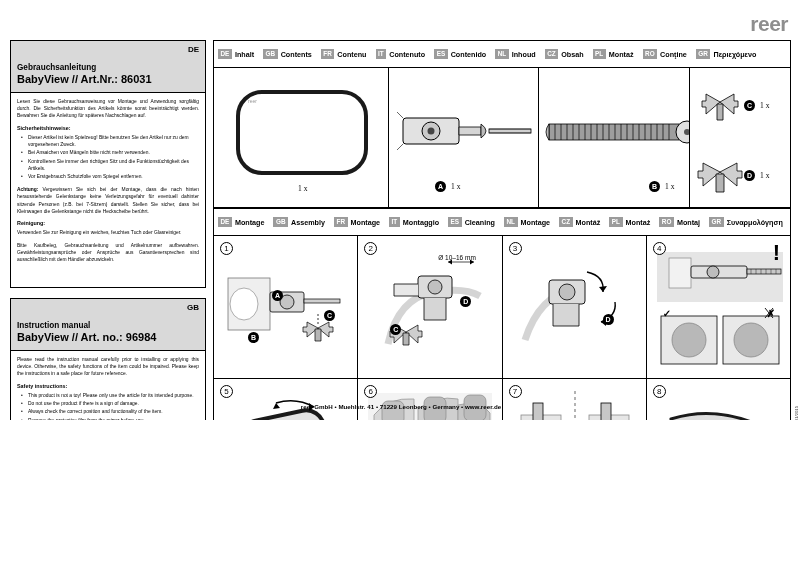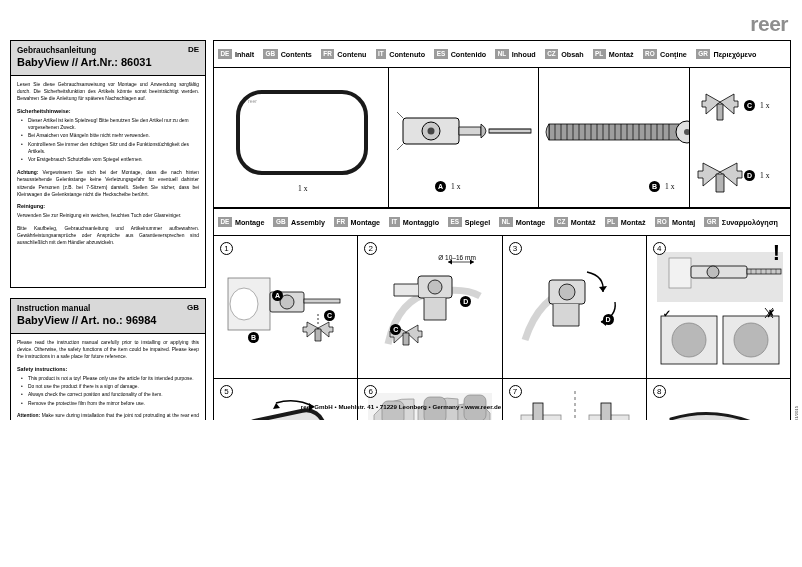--- a/index.html
+++ b/index.html
@@ -34,21 +34,21 @@
     background: #fff;
     margin-bottom: 10px;
   }
   .manual-head {
     background: #d9d9d9;
     border-bottom: 1px solid #000;
     padding: 5px 6px 5px 6px;
     position: relative;
     min-height: 30px;
   }
-  .manual-head .t1 { font-size: 8.2px; font-weight: bold; line-height: 1.2; }
+  .manual-head .t1 { font-size: 8.2px; font-weight: bold; line-height: 1.2; margin-top: 17px; }
   .manual-head .t2 { font-size: 11px; font-weight: bold; line-height: 1.25; }
   .manual-head .lang {
     position: absolute; right: 6px; top: 4px;
     font-size: 8px; font-weight: bold;
   }
   .manual-body { padding: 5px 6px 7px 6px; }
   .manual-body p { margin: 0 0 5px 0; font-size: 4.9px; line-height: 1.5; text-align: justify; }
   .manual-body .sect { font-size: 5.4px; font-weight: bold; margin: 5px 0 3px 0; }
   .manual-body ul { margin: 0 0 5px 0; padding-left: 7px; list-style: none; }
   .manual-body li { font-size: 4.9px; line-height: 1.5; position: relative; padding-left: 4px; margin-bottom: 1px; }
@@ -325,21 +325,21 @@
       <span class="lang-item">
         <span class="lang-code">FR</span>
         <span class="lang-word">Montage</span>
       </span>
       <span class="lang-item">
         <span class="lang-code">IT</span>
         <span class="lang-word">Montaggio</span>
       </span>
       <span class="lang-item">
         <span class="lang-code">ES</span>
-        <span class="lang-word">Spiegel</span>
+        <span class="lang-word">Cleaning</span>
       </span>
       <span class="lang-item">
         <span class="lang-code">NL</span>
         <span class="lang-word">Montage</span>
       </span>
       <span class="lang-item">
         <span class="lang-code">CZ</span>
         <span class="lang-word">Montáž</span>
       </span>
       <span class="lang-item">

